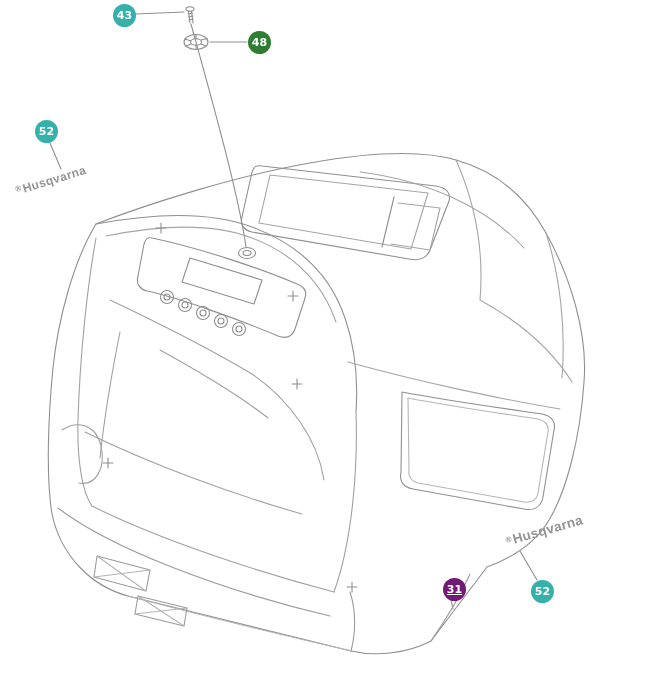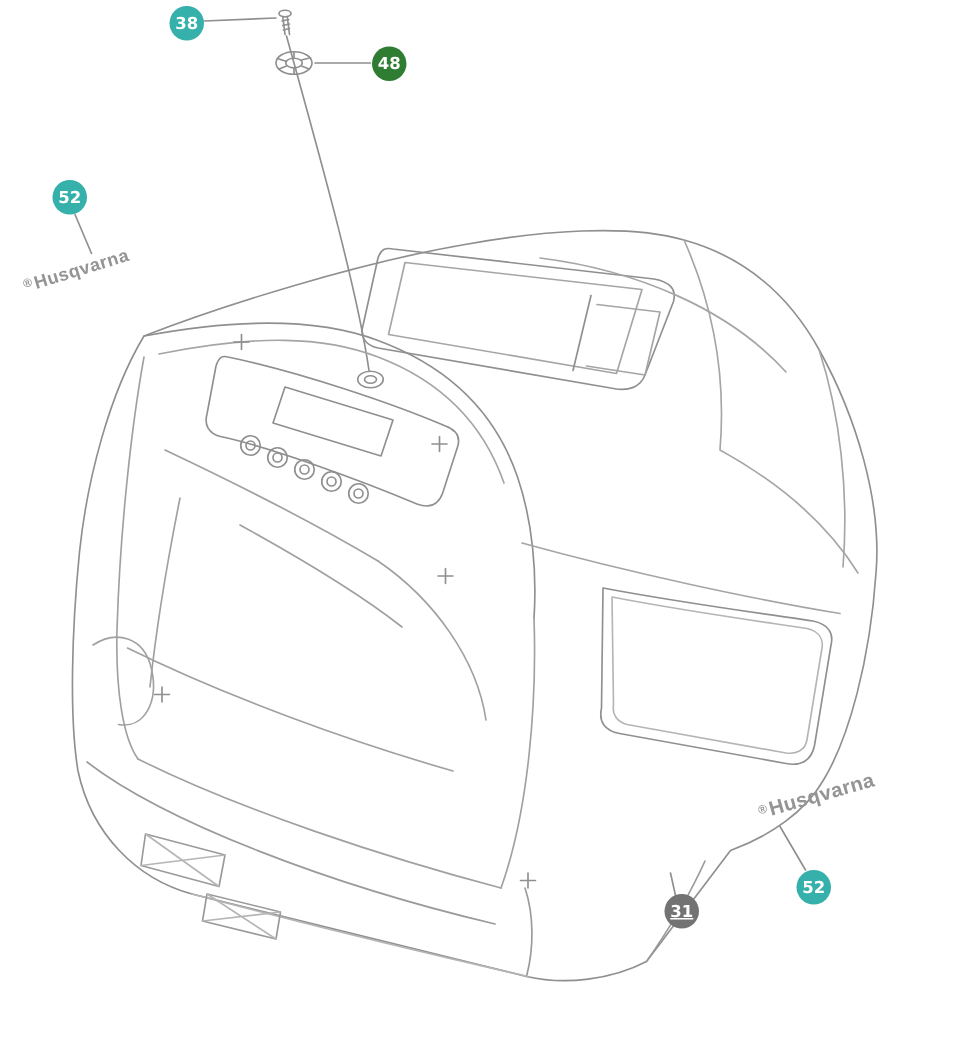--- a/index.html
+++ b/index.html
@@ -149,19 +149,19 @@
     </g>
   </svg>
 
   <div class="decal decal-left">
     <span class="mark">®</span><span>Husqvarna</span>
   </div>
   <div class="decal decal-right">
     <span class="mark">®</span><span>Husqvarna</span>
   </div>
 
-  <div class="callout" style="left: 113px; top: 4px; background: rgb(53, 176, 171);">38</div>
+  <div class="callout" style="left: 113px; top: 4px; background: rgb(53, 176, 171);">43</div>
   <div class="callout" style="left: 248px; top: 31px; background: rgb(46, 125, 51);">48</div>
   <div class="callout" style="left: 35px; top: 120px; background: rgb(53, 176, 171);">52</div>
   <div class="callout" style="left: 531px; top: 580px; background: rgb(53, 176, 171);">52</div>
-  <div class="callout" style="left: 443px; top: 596px; background: #737373; text-decoration: underline;">31</div>
+  <div class="callout" style="left: 443px; top: 578px; background: #701a75; text-decoration: underline;">31</div>
 
 </div>
 
 </body></html>

